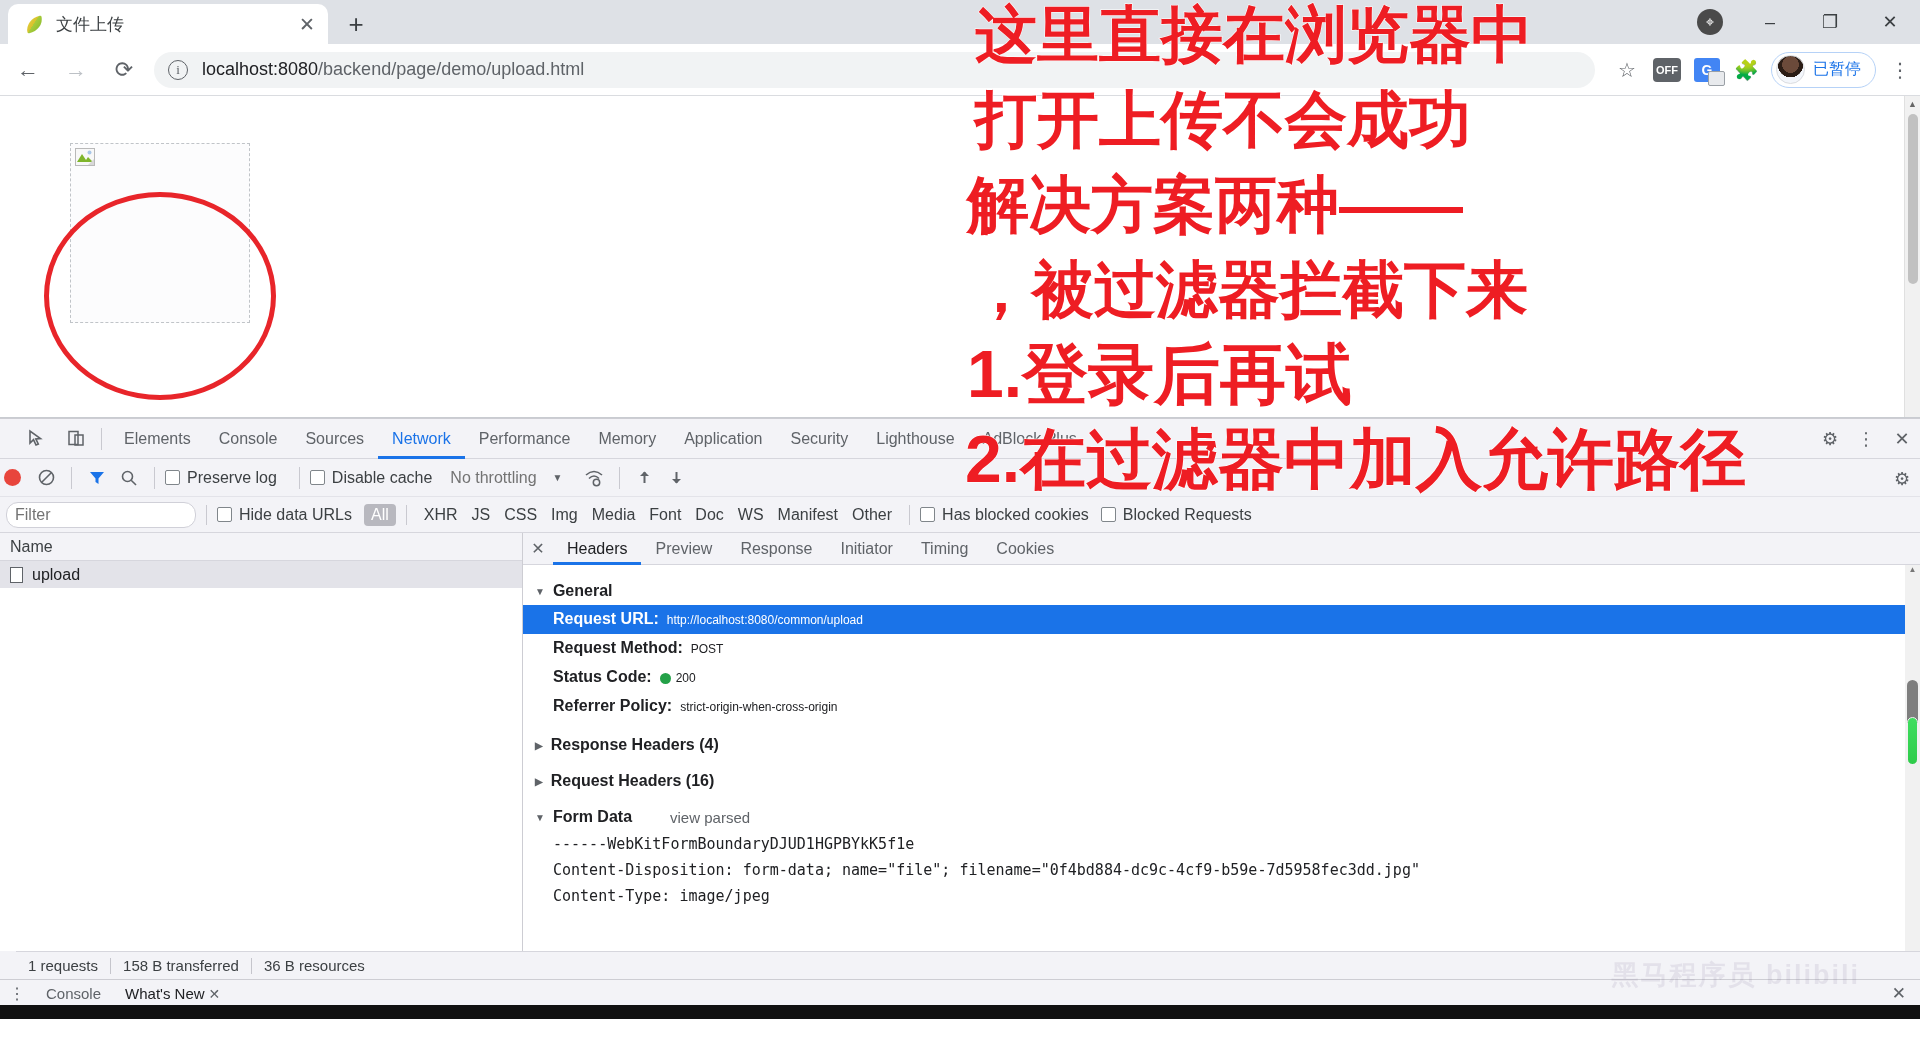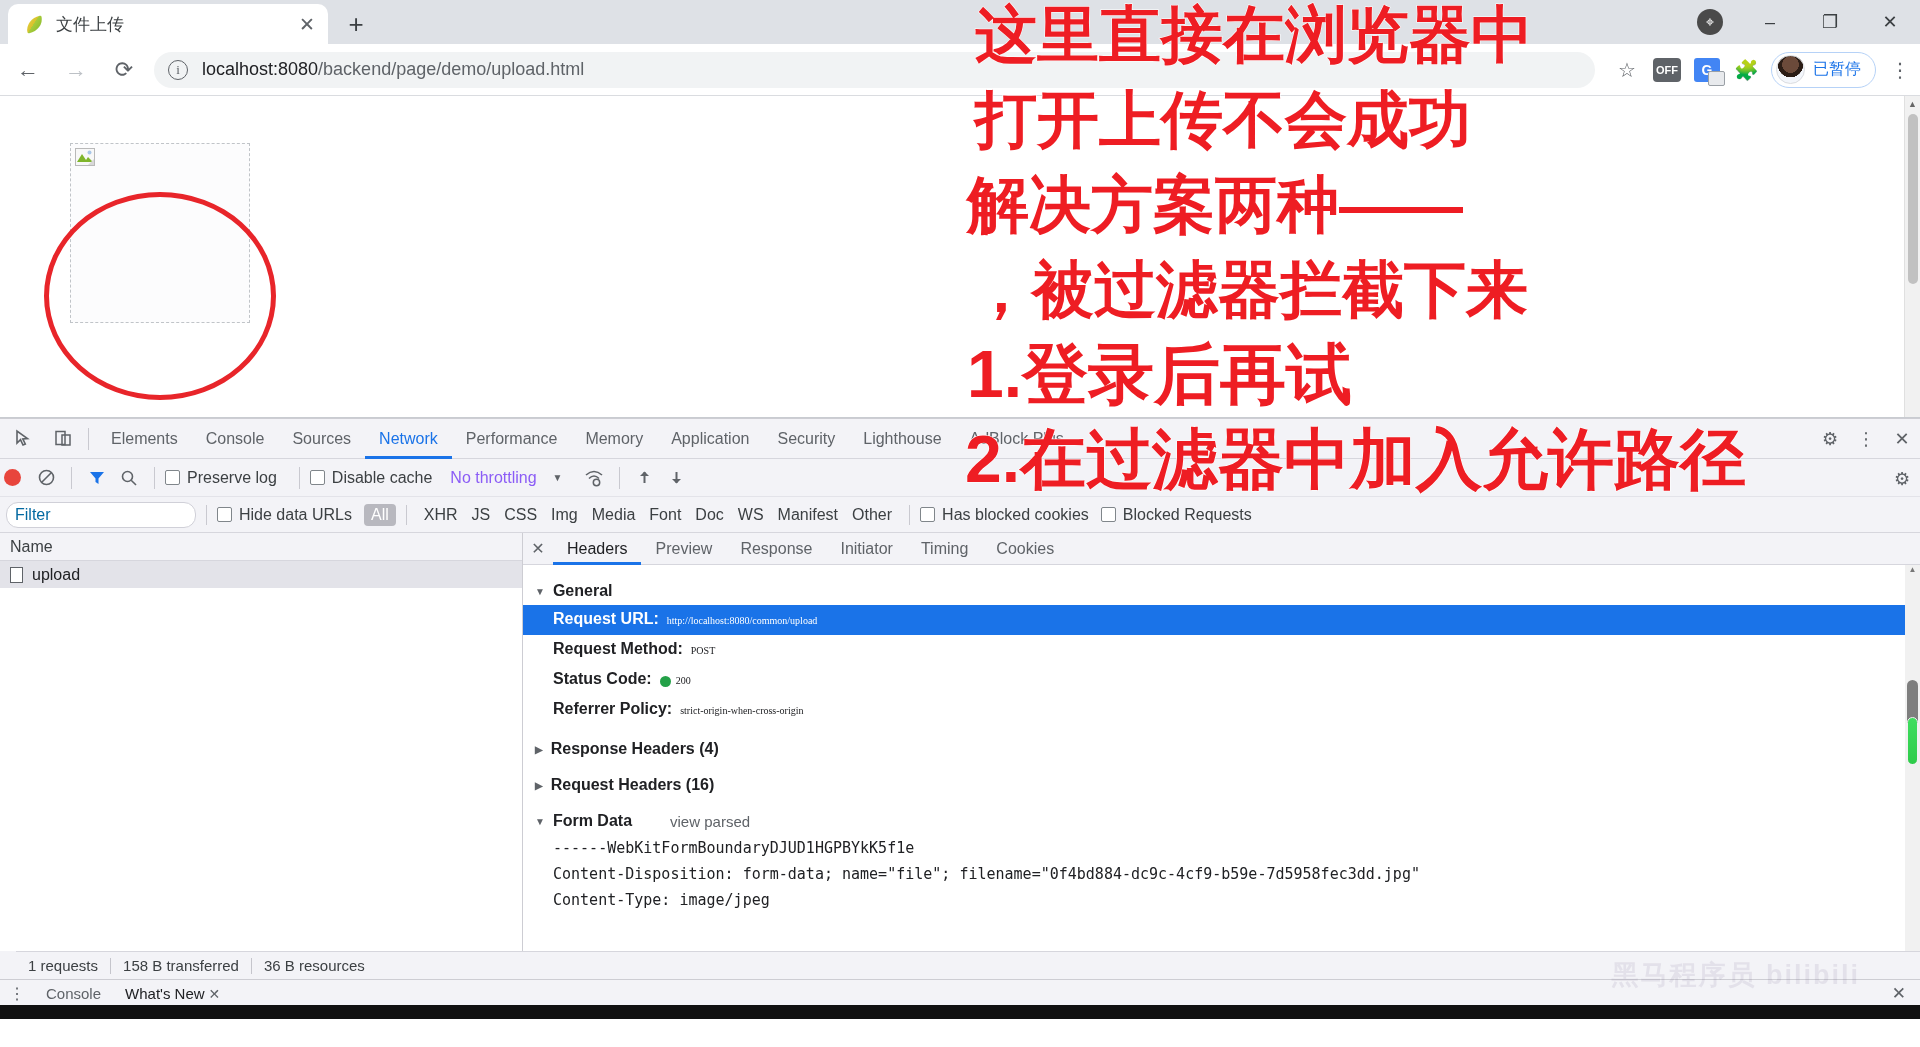--- a/index.html
+++ b/index.html
@@ -169,20 +169,21 @@
   .devtools {
     position: absolute; left: 0; top: 418px; width: 1920px; height: 589px;
     background: #f3f3f7;
     border-top: 1px solid #cdcdd3;
     font-size: 16px; color: #3c4043;
   }
   .dt-tabbar {
     height: 40px; display: flex; align-items: center;
     border-bottom: 1px solid #d6d6dd; background: #f3f3f7;
     position: relative;
+    padding-left: 13px;
   }
   .dt-tool {
     width: 34px; height: 34px; margin-left: 6px;
     display: flex; align-items: center; justify-content: center;
     color: #5f6368;
   }
   .dt-sep { width: 1px; height: 22px; background: #c9c9d0; margin: 0 8px; }
   .dt-tab {
     padding: 0 14px; height: 40px; line-height: 40px;
     font-size: 16px; color: #5f6368; white-space: nowrap;
@@ -201,31 +202,31 @@
   }
   .rec-dot { width: 17px; height: 17px; border-radius: 50%; background: #e8453c; margin: 0 8px 0 4px;}
   .nb-ic { width: 30px; height: 30px; display:flex; align-items:center; justify-content:center; color:#5f6368; }
   .nb-ic.blue { color: #1a73e8; }
   .cbox {
     width: 15px; height: 15px; border: 1.5px solid #80868b; border-radius: 2px;
     background: #fff; flex: none;
   }
   .nb-lbl { font-size: 16px; color: #3c4043; margin-left: 7px; margin-right: 12px; white-space: nowrap;}
   .nb-group { display: flex; align-items: center; }
-  .throttle { font-size: 16px; color: #8b5cf6; margin-left: 4px; }
+  .throttle { font-size: 16px; color: #737373; margin-left: 4px; }
   .caret { font-size: 10px; color: #5f6368; margin: 0 14px 0 14px; }
 
   .dt-filterbar {
     height: 36px; display: flex; align-items: center;
     border-bottom: 1px solid #d6d6dd; background: #f3f3f7;
   }
   .filter-input {
     width: 190px; height: 26px; margin-left: 6px;
     background: #fff; border: 1px solid #d0d0d8; border-radius: 12px;
-    font-size: 16px; color: #0369a1; padding: 0 8px;
+    font-size: 16px; color: #737373; padding: 0 8px;
     display: flex; align-items: center;
   }
   .fb-sep { width: 1px; height: 20px; background: #c9c9d0; margin: 0 10px; }
   .ftype {
     padding: 2px 7px; font-size: 16px; color: #3c4043; border-radius: 4px;
     white-space: nowrap;
   }
   .ftype.sel { background: #b8b8bf; color: #fff; }
 
   .dt-body { position: absolute; left: 0; top: 114px; right: 0; bottom: 56px; display: flex; }
@@ -262,21 +263,21 @@
   .sec-title {
     font-size: 16px; font-weight: bold; color: #202124;
     padding: 5px 0 5px 12px; display: flex; align-items: center; gap: 8px;
   }
   .tri { font-size: 10px; color: #5f6368; }
   .kv {
     font-size: 16px; padding: 3px 0 3px 30px; display: flex; align-items: baseline; gap: 8px;
     line-height: 22px;
   }
   .kv .k { font-weight: bold; color: #202124; white-space: nowrap;}
-  .kv .v { color: #202124; font-family: Liberation Serif, serif; font-size: 10px; }
+  .kv .v { color: #202124; font-family: Liberation Sans, sans-serif; font-size: 12px; }
   .kv.hl { background: #1a73e8; }
   .kv.hl .k, .kv.hl .v { color: #fff; }
   .status-dot {
     width: 11px; height: 11px; border-radius: 50%; background: #24a148;
     display: inline-block; margin-right: 5px; vertical-align: middle;
   }
   .viewparsed { font-weight: normal; color: #5f6368; font-size: 15px; margin-left: 30px; }
   .fd-line {
     font-family: "DejaVu Sans Mono", monospace; font-size: 15px; color: #202124;
     padding: 4px 0 4px 30px; white-space: nowrap;

